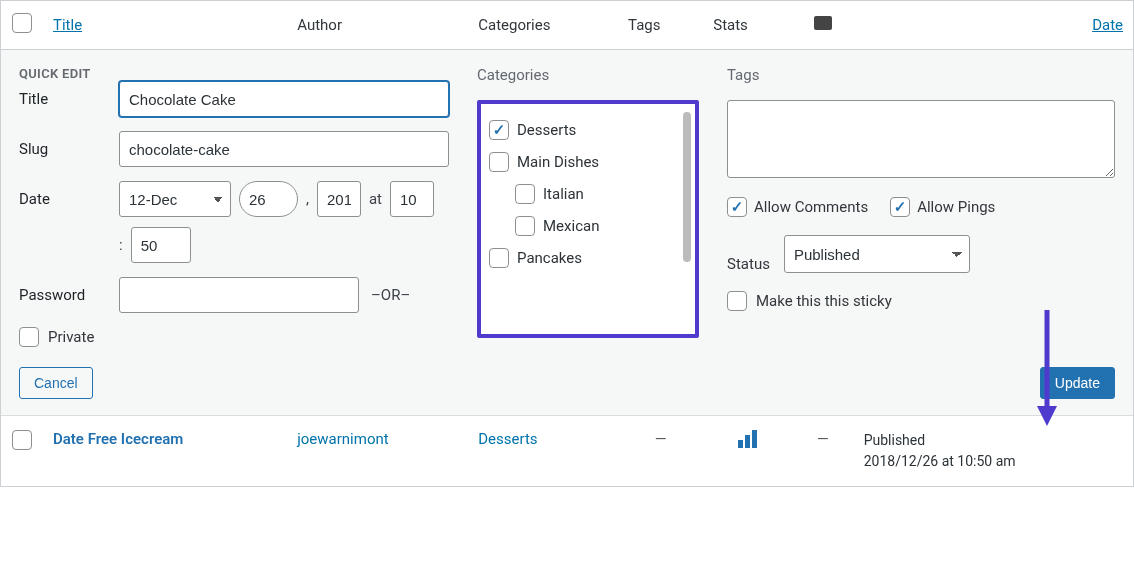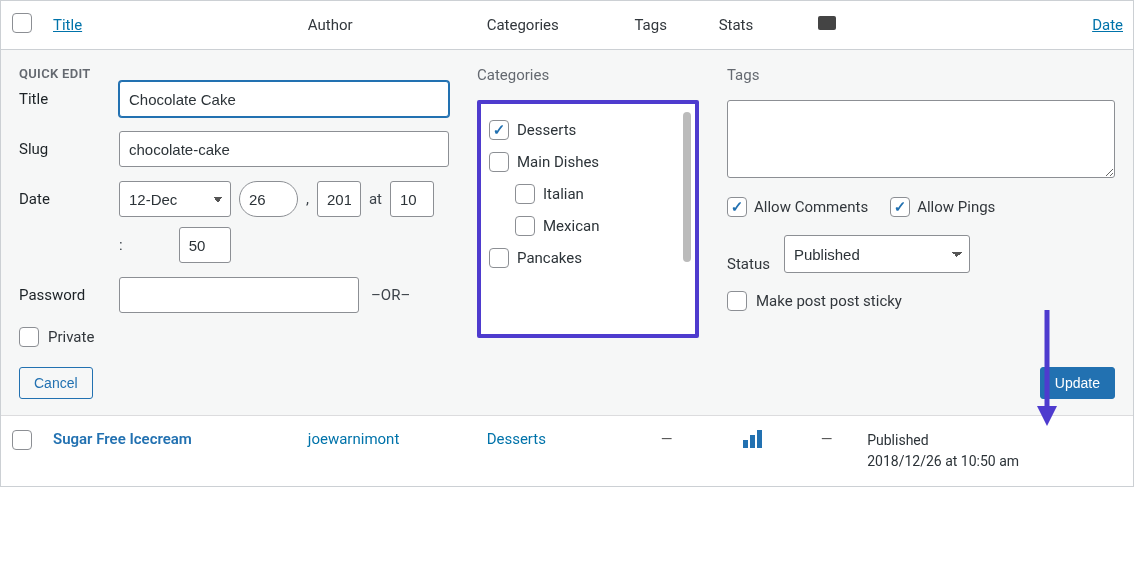--- a/index.html
+++ b/index.html
@@ -188,21 +188,21 @@
                 </select>
                 <input class="text-input" style="width: 59px; text-align: left; border-radius: 18px;" value="26">
                 <span class="sep-comma">,</span>
                 <input class="text-input" style="width: 44px;" value="2018">
                 <span class="sep-at">at</span>
                 <input class="text-input" style="width: 44px;" value="10">
               </div>
             </div>
             <div class="date-group date-row2">
               <span class="sep-colon">:</span>
-              <input class="text-input" style="width: 52px; margin-left: 48px;" value="50">
+              <input class="text-input" style="width: 60px;" value="50">
             </div>
 
             <div class="field-row">
               <div class="field-label">Password</div>
               <input class="text-input" style="width: 240px;" value="">
               <span class="sep-or or-sep">–OR–</span>
             </div>
 
             <div class="private-row">
               <span class="chk"></span>
@@ -258,40 +258,40 @@
 
             <div class="status-row">
               <span>Status</span>
               <select class="text-input status-select">
                 <option>Published</option>
               </select>
             </div>
 
             <div class="sticky-row">
               <span class="chk"></span>
-              <span>Make post post sticky</span>
+              <span>Make this this sticky</span>
             </div>
           </div>
         </div>
 
         <div class="qe-footer">
           <button class="btn btn-cancel">Cancel</button>
           <button class="btn btn-update">Update</button>
         </div>
 
         <svg class="arrow-annot" viewBox="0 0 28 120">
           <line x1="14" y1="4" x2="14" y2="104" stroke="#4e3bce" stroke-width="5"></line>
           <polygon points="14,120 4,100 24,100" fill="#4e3bce"></polygon>
         </svg>
       </td>
     </tr>
 
     <tr class="post-row">
       <td class="cb-col"><span class="chk"></span></td>
-      <td class="post-title"><a href="#">Sugar Free Icecream</a></td>
+      <td class="post-title"><a href="#">Date Free Icecream</a></td>
       <td><a href="#">joewarnimont</a></td>
       <td><a href="#">Desserts</a></td>
       <td class="dash">—</td>
       <td style="text-align:center;">
         <span class="stats-bars">
           <span class="bar b1"></span><span class="bar b2"></span><span class="bar b3"></span>
         </span>
       </td>
       <td class="dash">—</td>
       <td style="text-align:left;">

